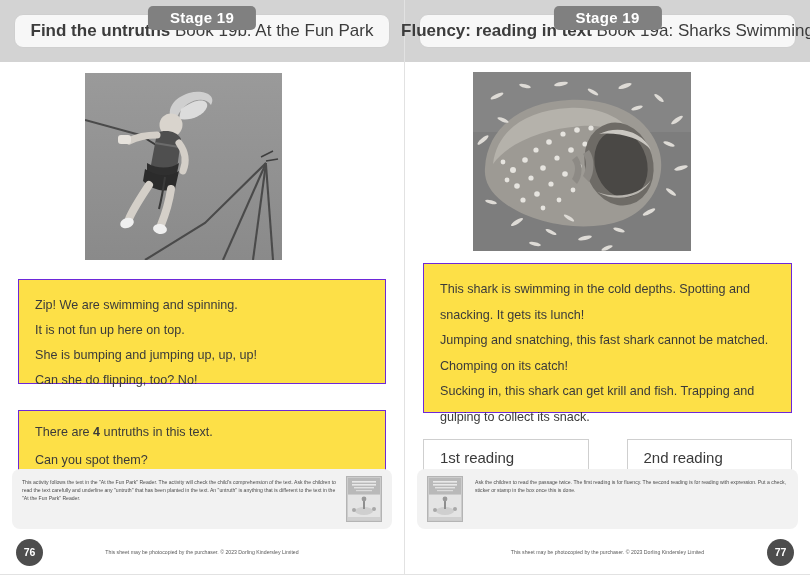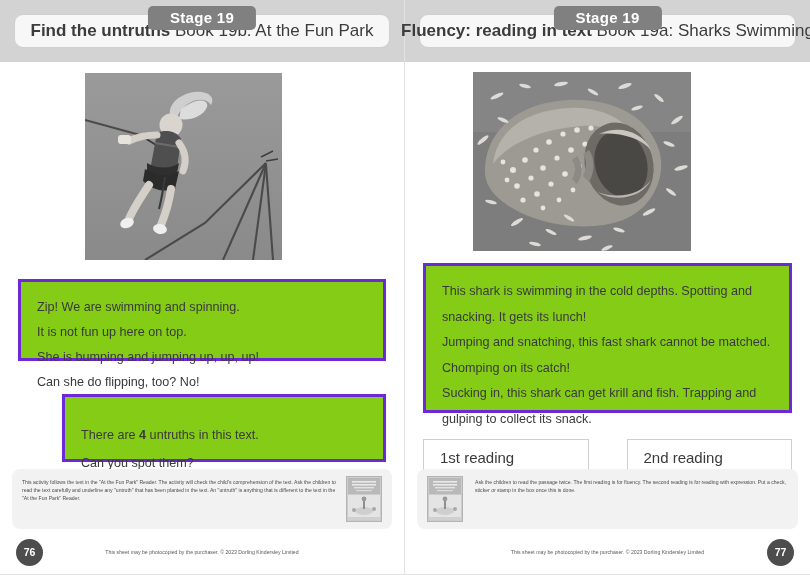--- a/index.html
+++ b/index.html
@@ -104,38 +104,38 @@
     width: 218px;
     height: 179px;
   }
   .photo svg { display: block; width: 100%; height: 100%; }
 
   
   .textbox {
     position: absolute;
     left: 18px;
     right: 18px;
-    background: #84cc16;
-    border: 3px solid #6d28d9;
+    background: #fde047;
+    border: 1px solid #6d28d9;
     box-sizing: border-box;
     padding: 13px 16px 12px;
   }
   .passage-line {
     font-size: 12.6px;
     line-height: 25px;
     color: #3a3a3a;
     white-space: nowrap;
   }
   .passage-para {
     font-size: 12.6px;
     line-height: 25.5px;
     color: #3a3a3a;
   }
-  .box-untruths { top: 217px; height: 82px; }
-  .box-question { top: 332px; height: 68px; padding-top: 24px; margin-left: 44px; }
+  .box-untruths { top: 217px; height: 105px; }
+  .box-question { top: 348px; height: 68px; padding-top: 7px; }
   .question-line { font-size: 12.6px; line-height: 28px; color: #3a3a3a; }
   .question-line b { font-weight: bold; }
 
   .box-shark { top: 201px; height: 150px; padding: 13px 16px 10px; }
 
   
   .reading-row {
     position: absolute;
     left: 18px;
     right: 18px;

